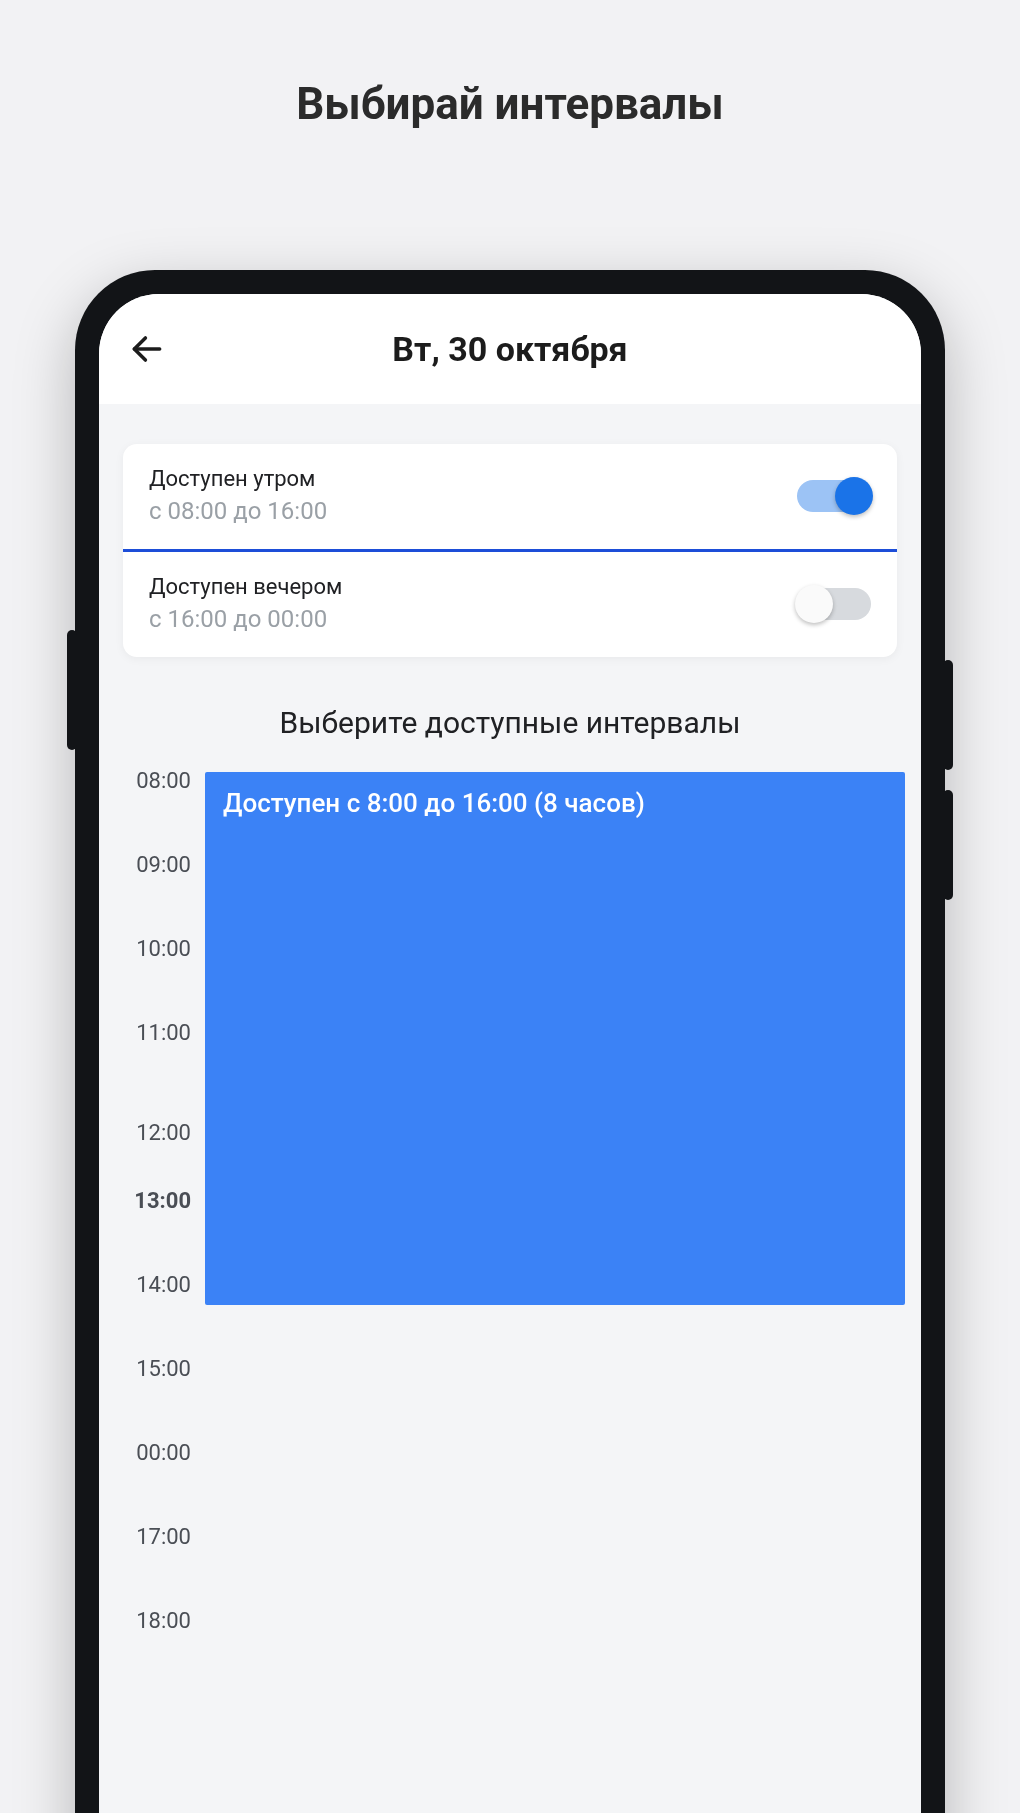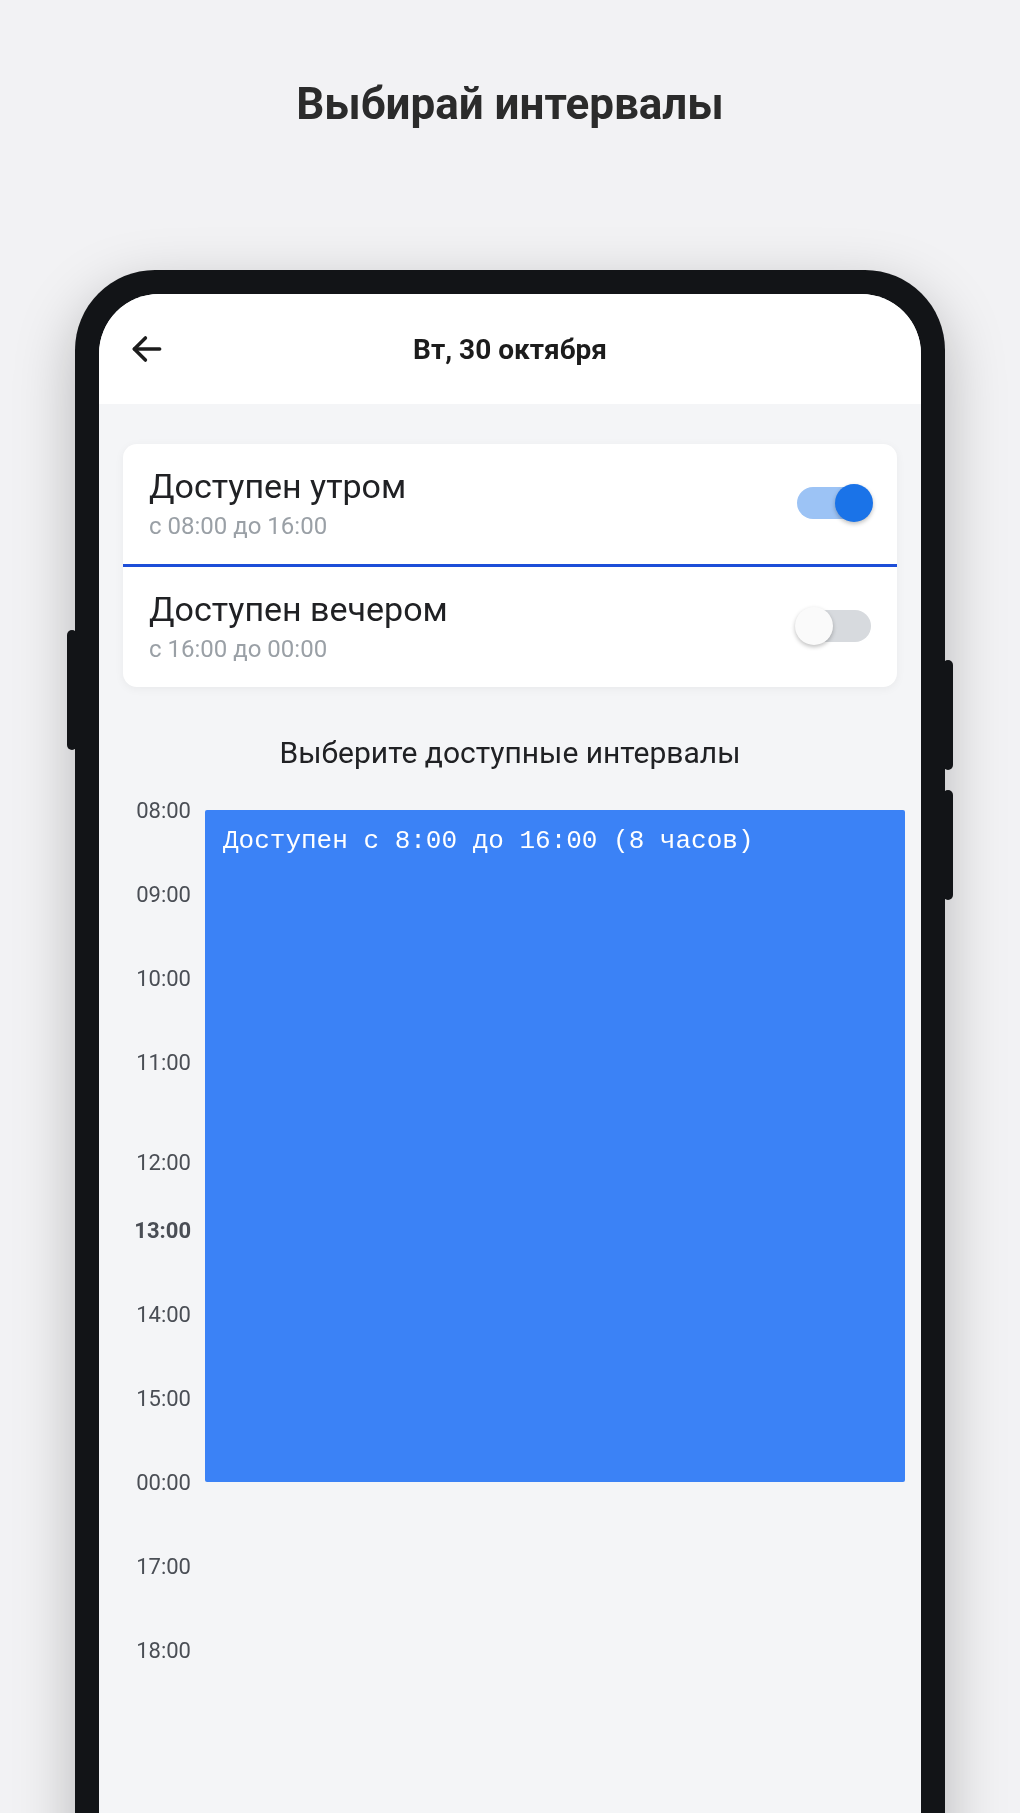--- a/index.html
+++ b/index.html
@@ -61,41 +61,41 @@
   }
   .back-icon {
     width: 44px; height: 44px;
     display: flex; align-items: center; justify-content: center;
     cursor: pointer;
   }
   .app-header-title {
     position: absolute;
     left: 0; right: 0;
     text-align: center;
-    font-size: 28px;
+    font-size: 34px;
     font-weight: 700;
     color: #1c1c1c;
     pointer-events: none;
   }
   .toggle-card {
     margin: 40px 24px 0 24px;
     background: #ffffff;
     border-radius: 14px;
     box-shadow: 0 2px 10px rgba(0,0,0,0.05);
     overflow: hidden;
   }
   .toggle-row {
     display: flex;
     align-items: center;
     justify-content: space-between;
     padding: 22px 26px 24px 26px;
   }
   .toggle-row + .toggle-row { border-top: 3px solid #1d4ed8; }
   .toggle-text .t-title {
-    font-size: 34px;
+    font-size: 22px;
     color: #202124;
     font-weight: 400;
     margin-bottom: 6px;
   }
   .toggle-text .t-sub {
     font-size: 24px;
     color: #9aa0a6;
   }
   .switch {
     width: 74px; height: 32px;
@@ -206,19 +206,19 @@
             <div class="hour-label" style="top: 94px;">09:00</div>
             <div class="hour-label" style="top: 178px;">10:00</div>
             <div class="hour-label" style="top: 262px;">11:00</div>
             <div class="hour-label" style="top: 346px; margin-top: 16px;">12:00</div>
             <div class="hour-label" style="top: 430px; font-weight: bold;">13:00</div>
             <div class="hour-label" style="top: 514px;">14:00</div>
             <div class="hour-label" style="top: 598px;">15:00</div>
             <div class="hour-label" style="top: 682px;">00:00</div>
             <div class="hour-label" style="top: 766px;">17:00</div>
             <div class="hour-label" style="top: 850px;">18:00</div>
-            <div class="interval-block" style="top: 10px; height: 672px; font-family: Liberation Mono, monospace;">Доступен с 8:00 до 16:00 (8 часов)</div>
+            <div class="interval-block" style="top: 2px; height: 533px;">Доступен с 8:00 до 16:00 (8 часов)</div>
           </div>
       </div>
 
     </div>
   </div>
 </div>
 
 </body></html>

